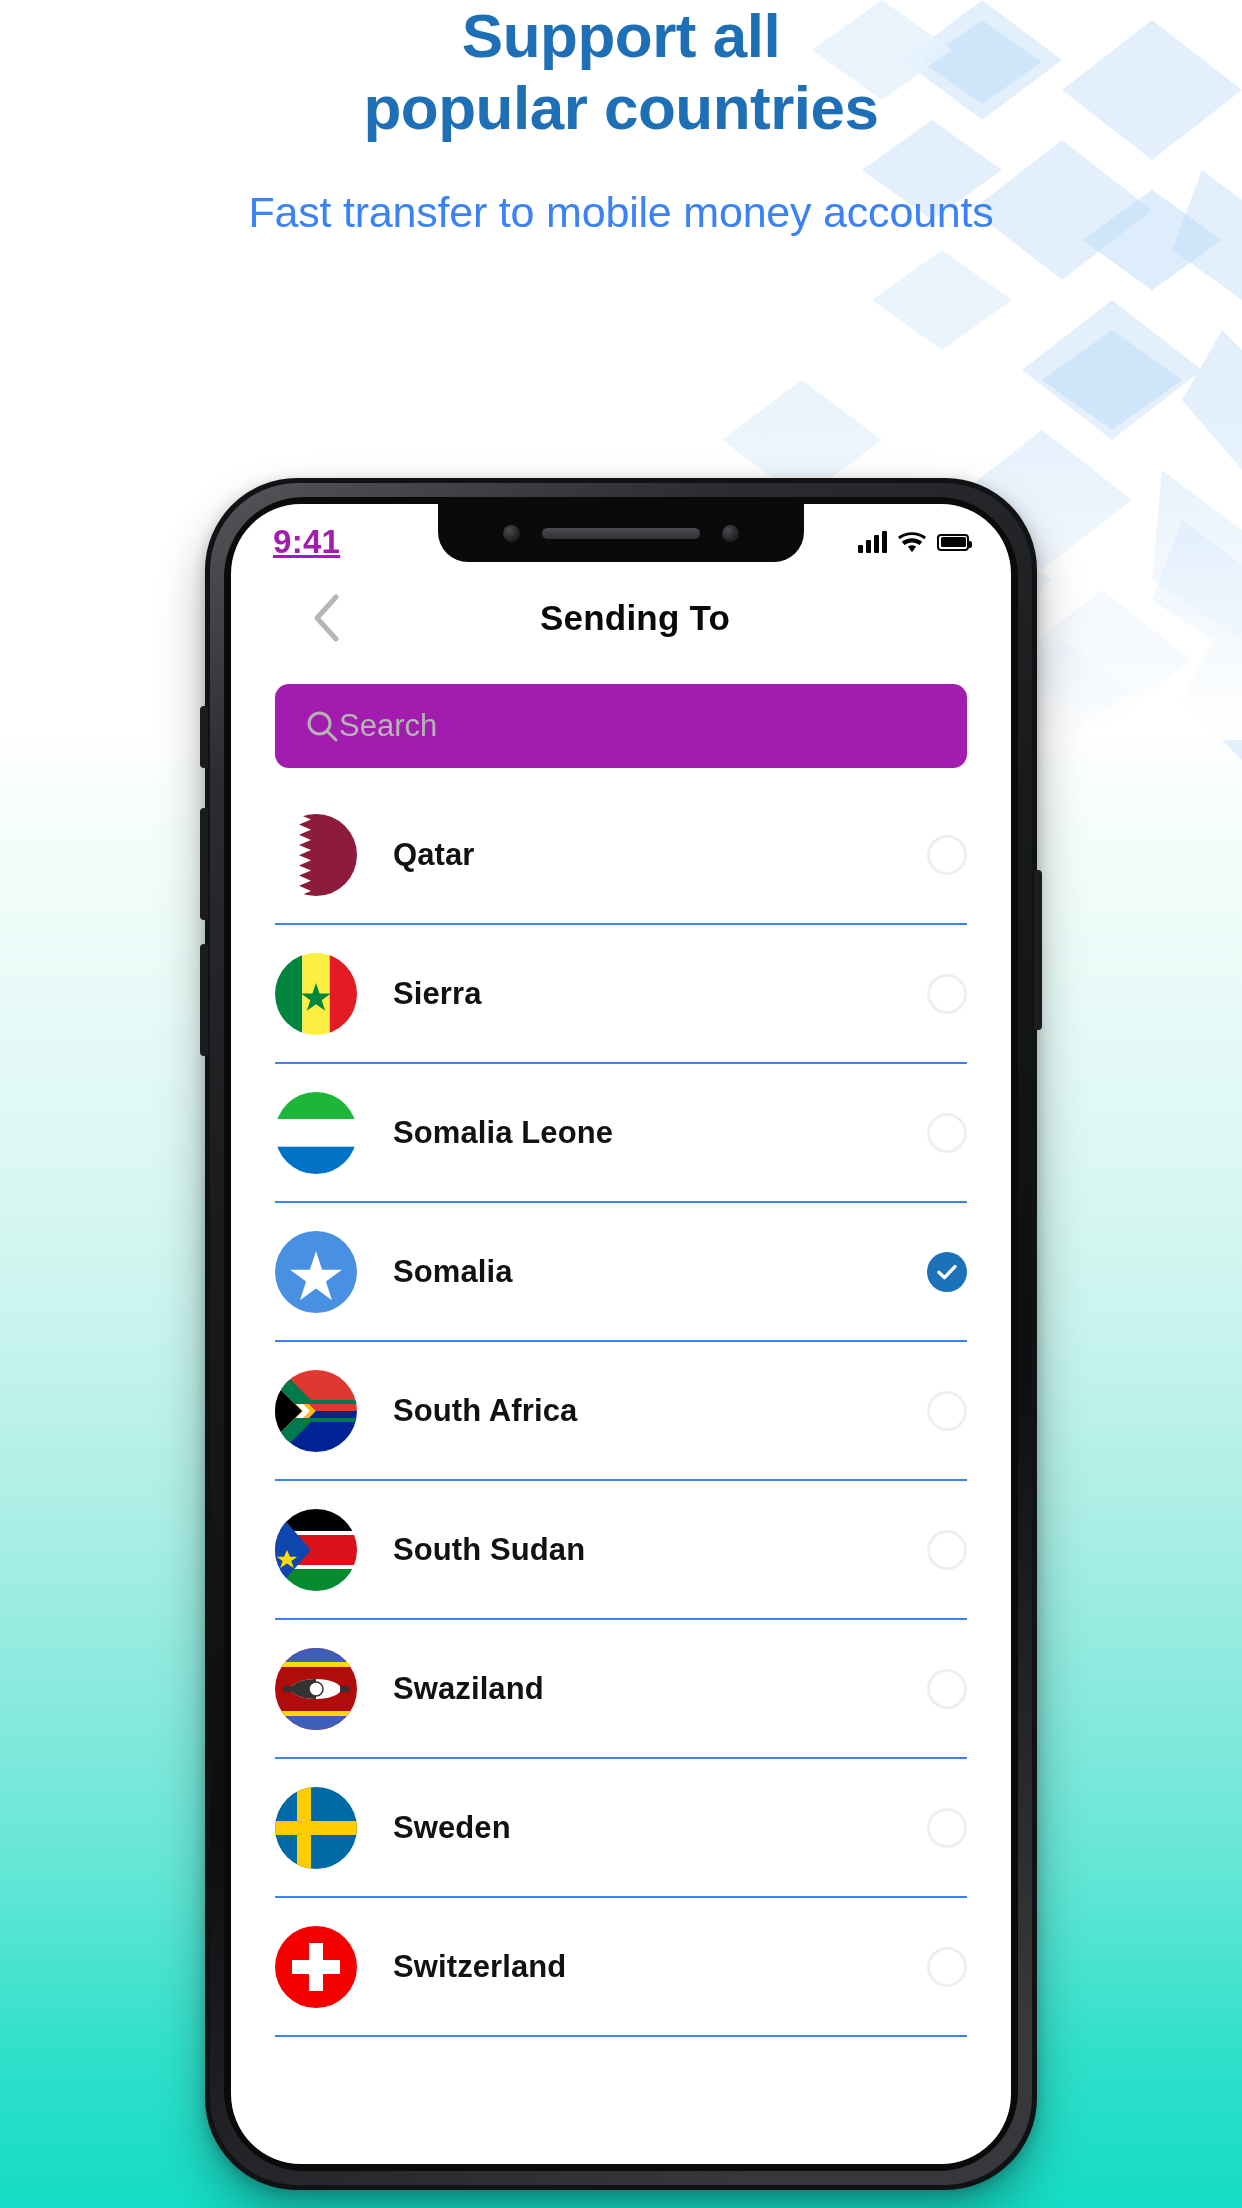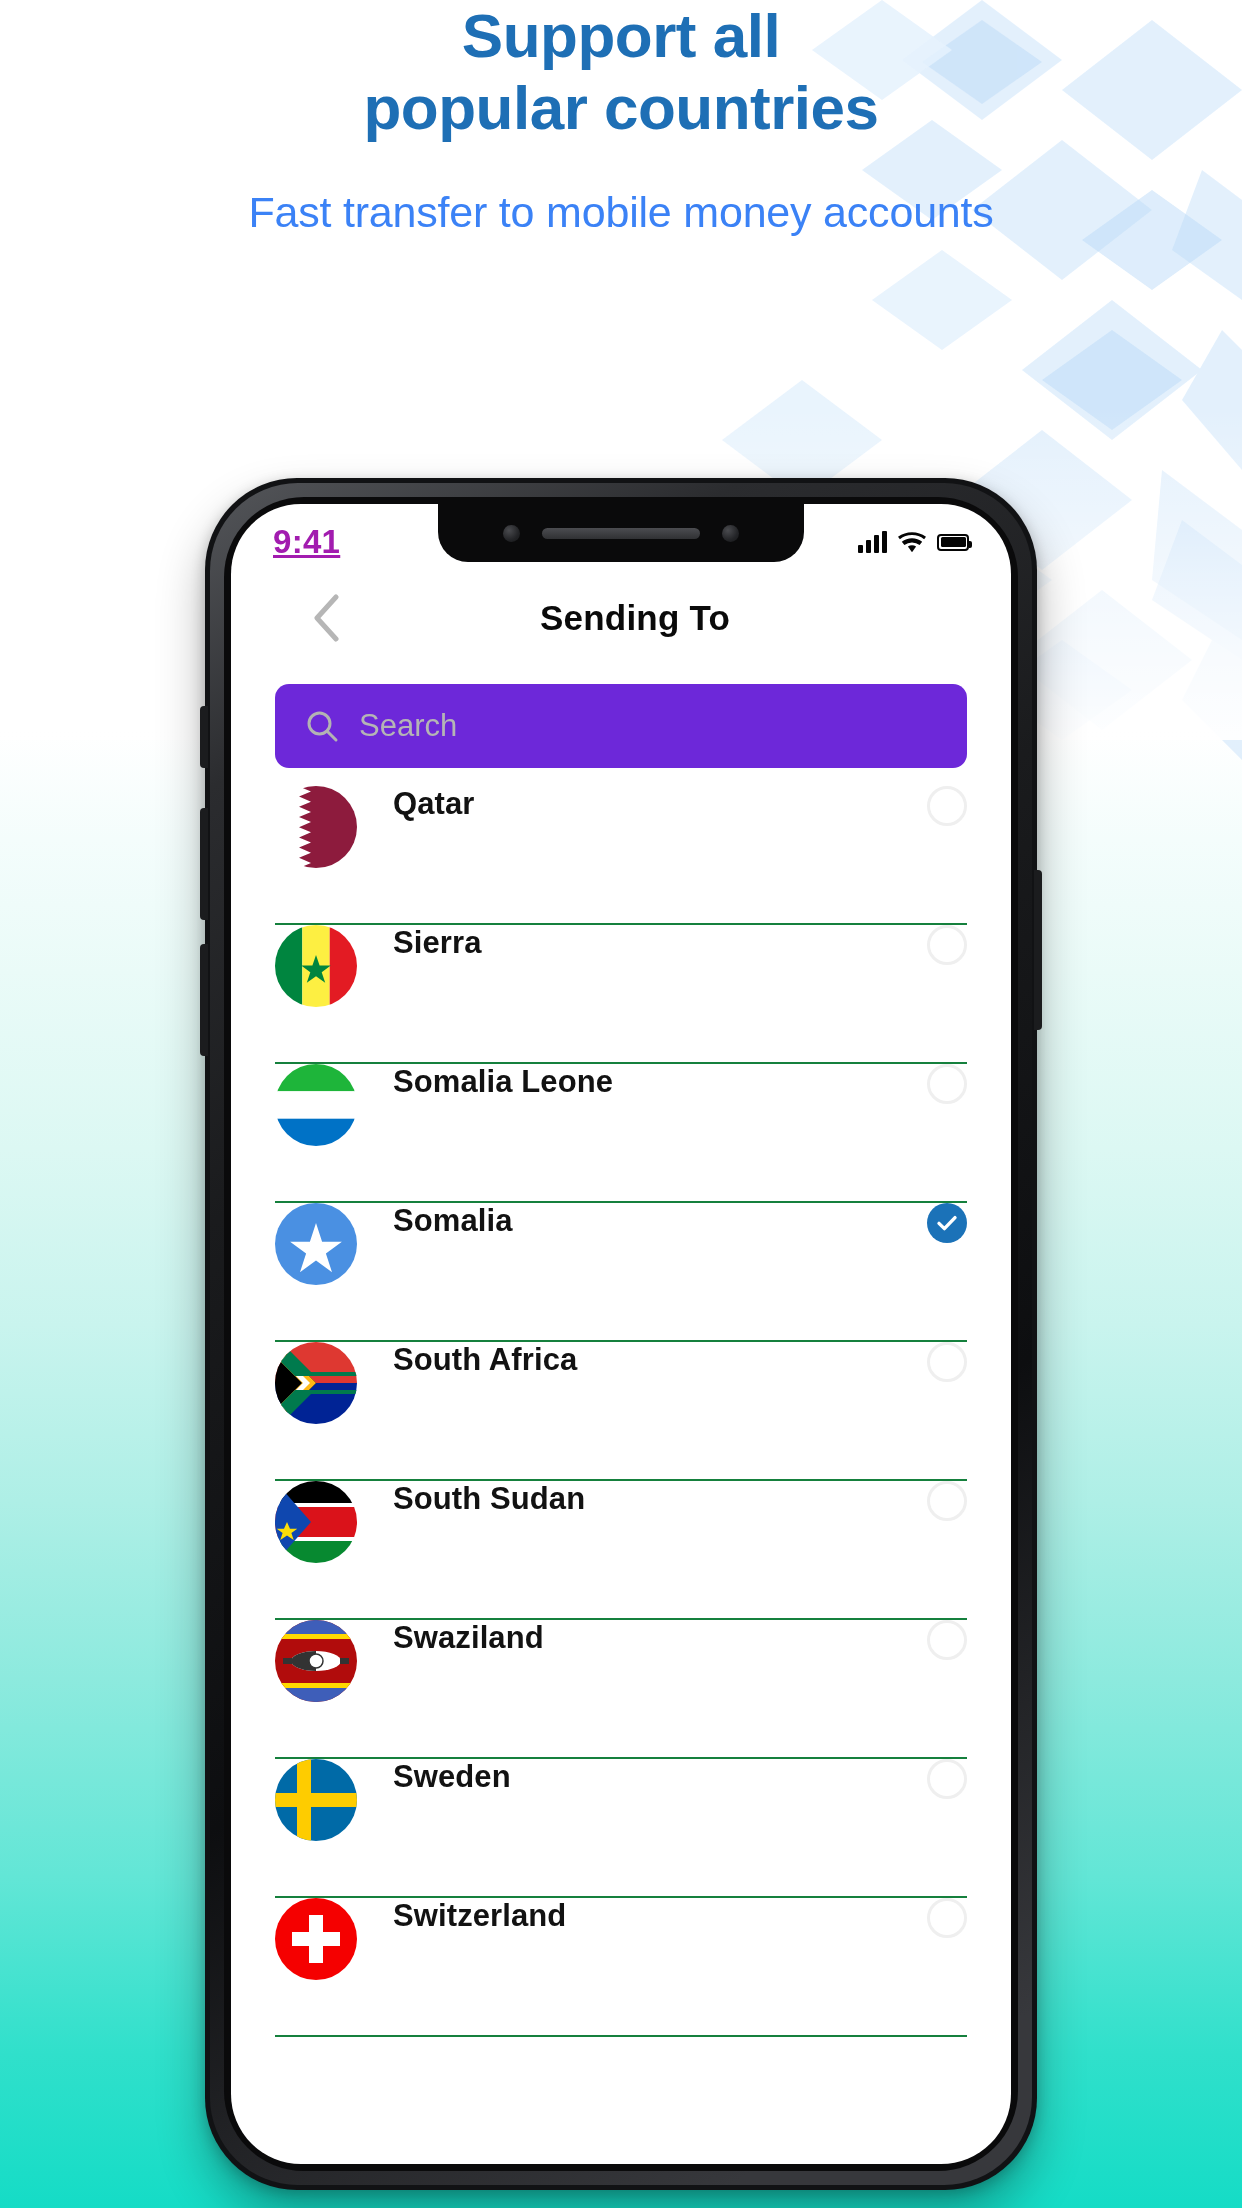--- a/index.html
+++ b/index.html
@@ -109,30 +109,30 @@
   .back-btn{ width:54px; height:54px; display:flex; align-items:center; justify-content:center; cursor:pointer; }
   .nav-title{
     position:absolute; left:0; right:0; text-align:center;
     font-size:35px; font-weight:bold; color:#0a0a0a; letter-spacing:.2px;
     pointer-events:none;
   }
 
   
   .search-wrap{ padding:14px 44px 18px; }
   .search-box{
-    height:84px; background:#6d28d9; border-radius:14px;
-    display:flex; align-items:center; padding:0 30px; gap:20px;text-align:right;
+    height:84px; background:#a21caf; border-radius:14px;
+    display:flex; align-items:center; padding:0 30px; text-align:right;
   }
   .search-ph{ font-size:31px; color:#b5b5b5; }
 
   
   .list{ padding:0 44px; }
   .row{
-    display:flex; height:139px;
-    border-bottom:2px solid #15803d; cursor:pointer;
+    display:flex; align-items:center; height:139px;
+    border-bottom:2px solid #3b82f6; cursor:pointer;
   }
   .flag{
     width:82px; height:82px; border-radius:50%;
     overflow:hidden; flex:0 0 82px; position:relative;
     background:#fff;
   }
   .flag svg{ display:block; width:100%; height:100%; }
   .cname{ margin-left:36px; font-size:31px; font-weight:bold; color:#121212; letter-spacing:.1px; flex:1; }
   .radio{ width:40px; height:40px; border-radius:50%; border:3px solid #efefef; flex:0 0 40px; }
   .radio.sel{

